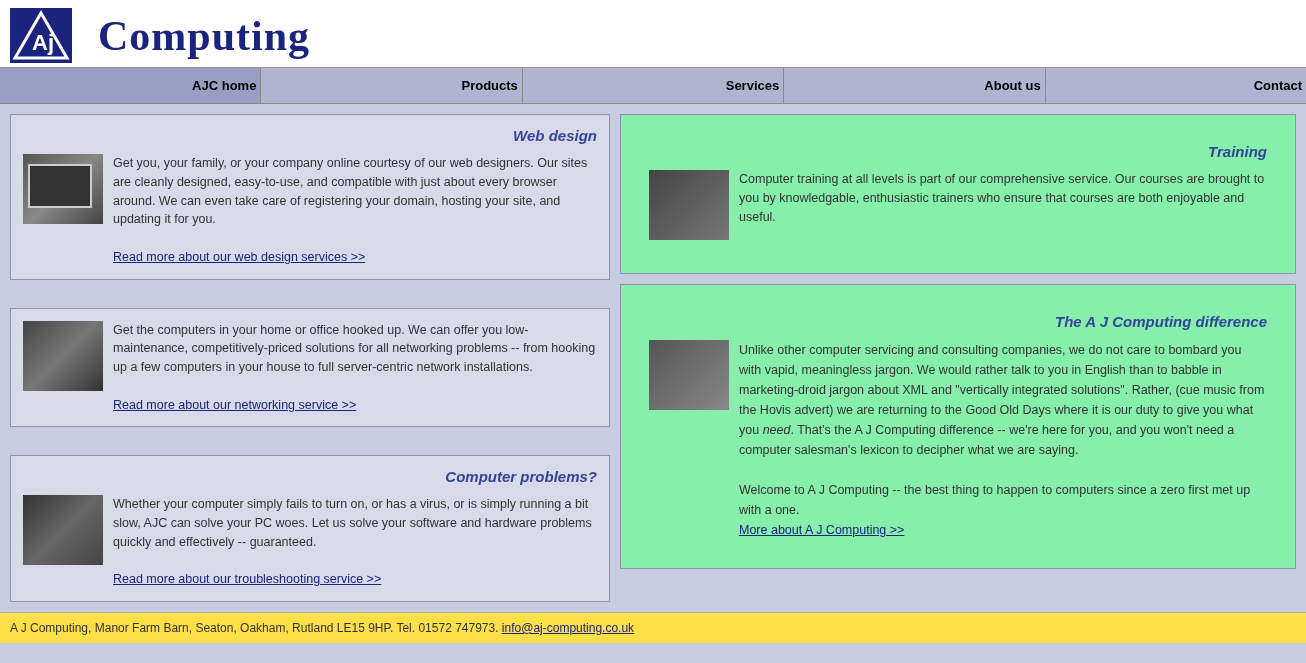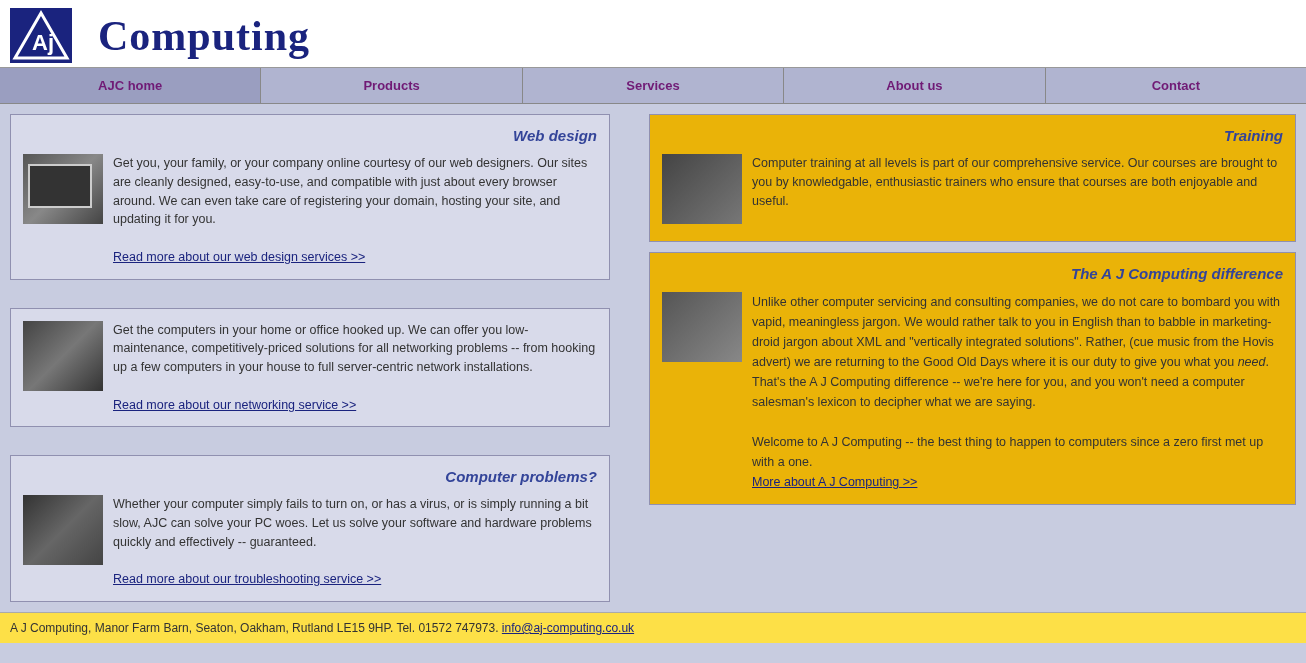--- a/index.html
+++ b/index.html
@@ -33,27 +33,27 @@
     }
 
     
     #nav {
       display: flex;
       background-color: #b0b4d0;
       border-bottom: 1px solid #888;
     }
     .nav-item {
       flex: 1;
-      text-align: center;
-      padding: 10px 16px;
+      text-align: right;
+      padding: 10px 4px;
       cursor: pointer;
       border-right: 1px solid #888;
       font-size: 13px;
       font-weight: bold;
-      color: #701a75;
+      color: #000000;
       background-color: #b0b4d0;
       text-decoration: none;
     }
     .nav-item:last-child { border-right: none; }
     .nav-item.active { background-color: #9a9ec0; }
 
     
     #main {
       display: flex;
       padding: 10px;
@@ -117,24 +117,23 @@
 
     .card-link {
       color: #1a237e;
       text-decoration: underline;
       cursor: pointer;
       font-size: 12.5px;
     }
 
     
     .card-right {
-      background-color: #eab308;
+      background-color: #86efac;
       border: 1px solid #9090b0;
-      padding: 12px;
-      margin-left: 29px;
+      padding: 28px;
     }
 
     .card-right .card-title {
       text-align: right;
       font-size: 15px;
       font-weight: bold;
       color: #334499;
       margin-bottom: 10px;
       font-style: italic;
     }

